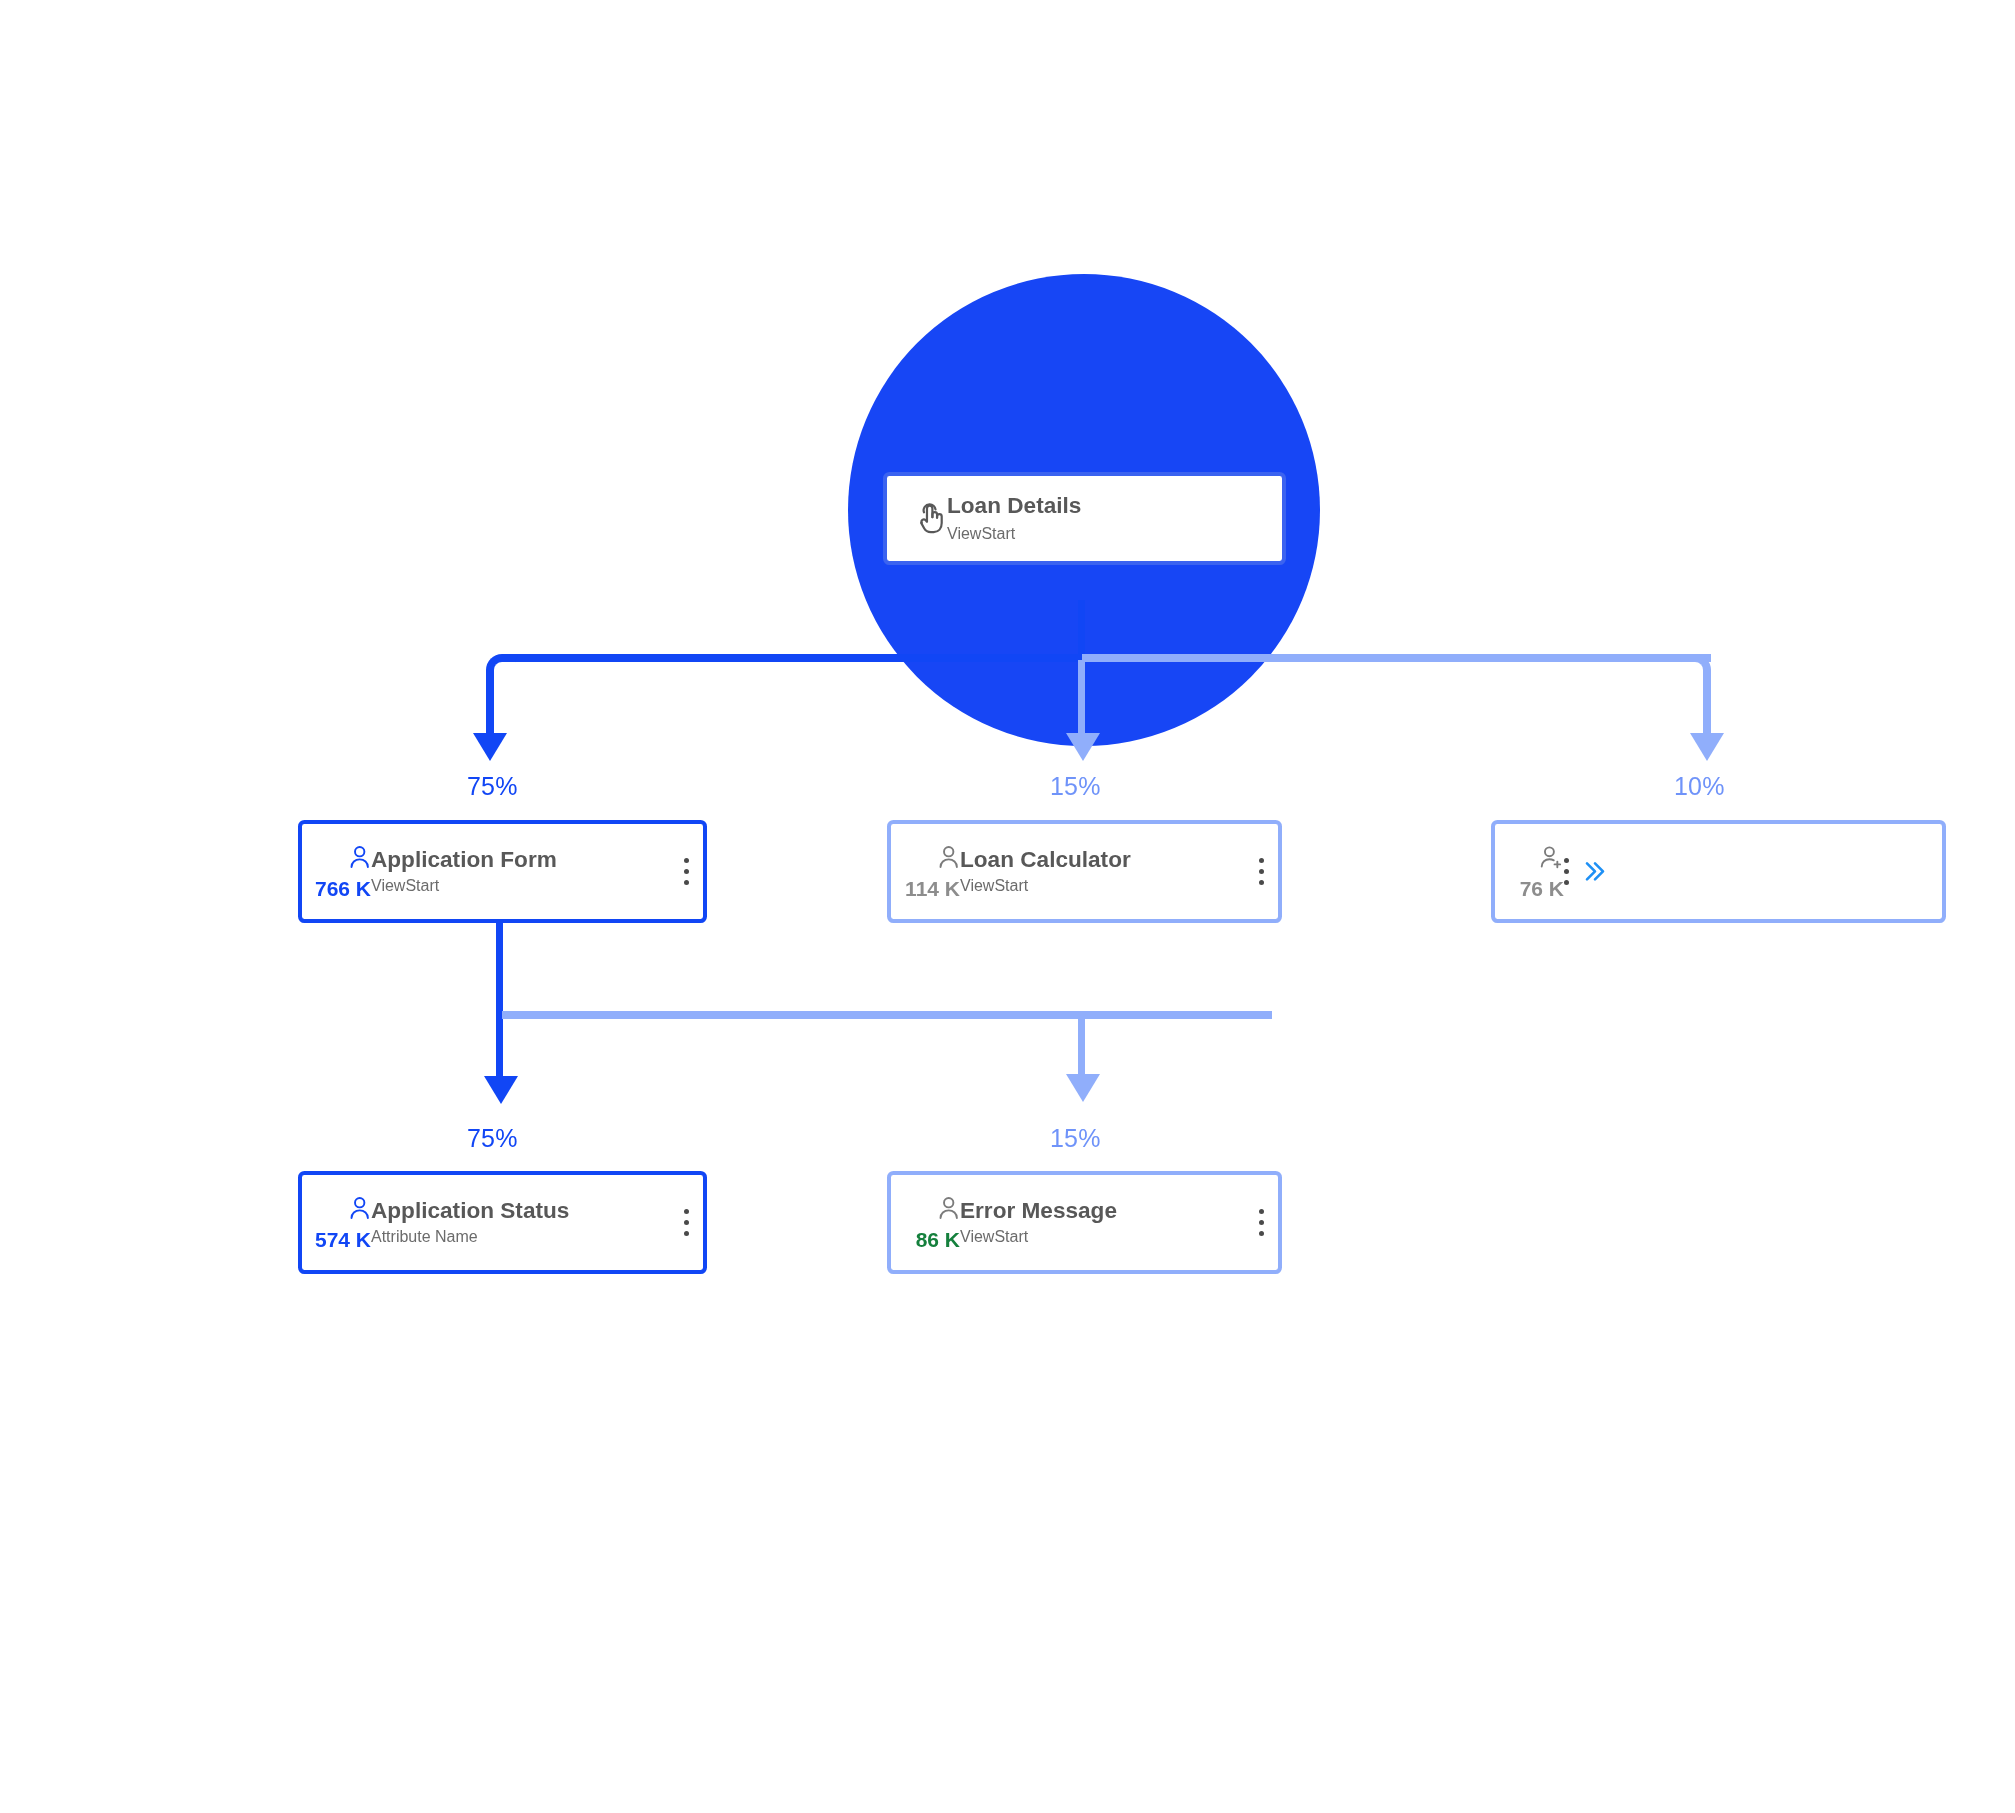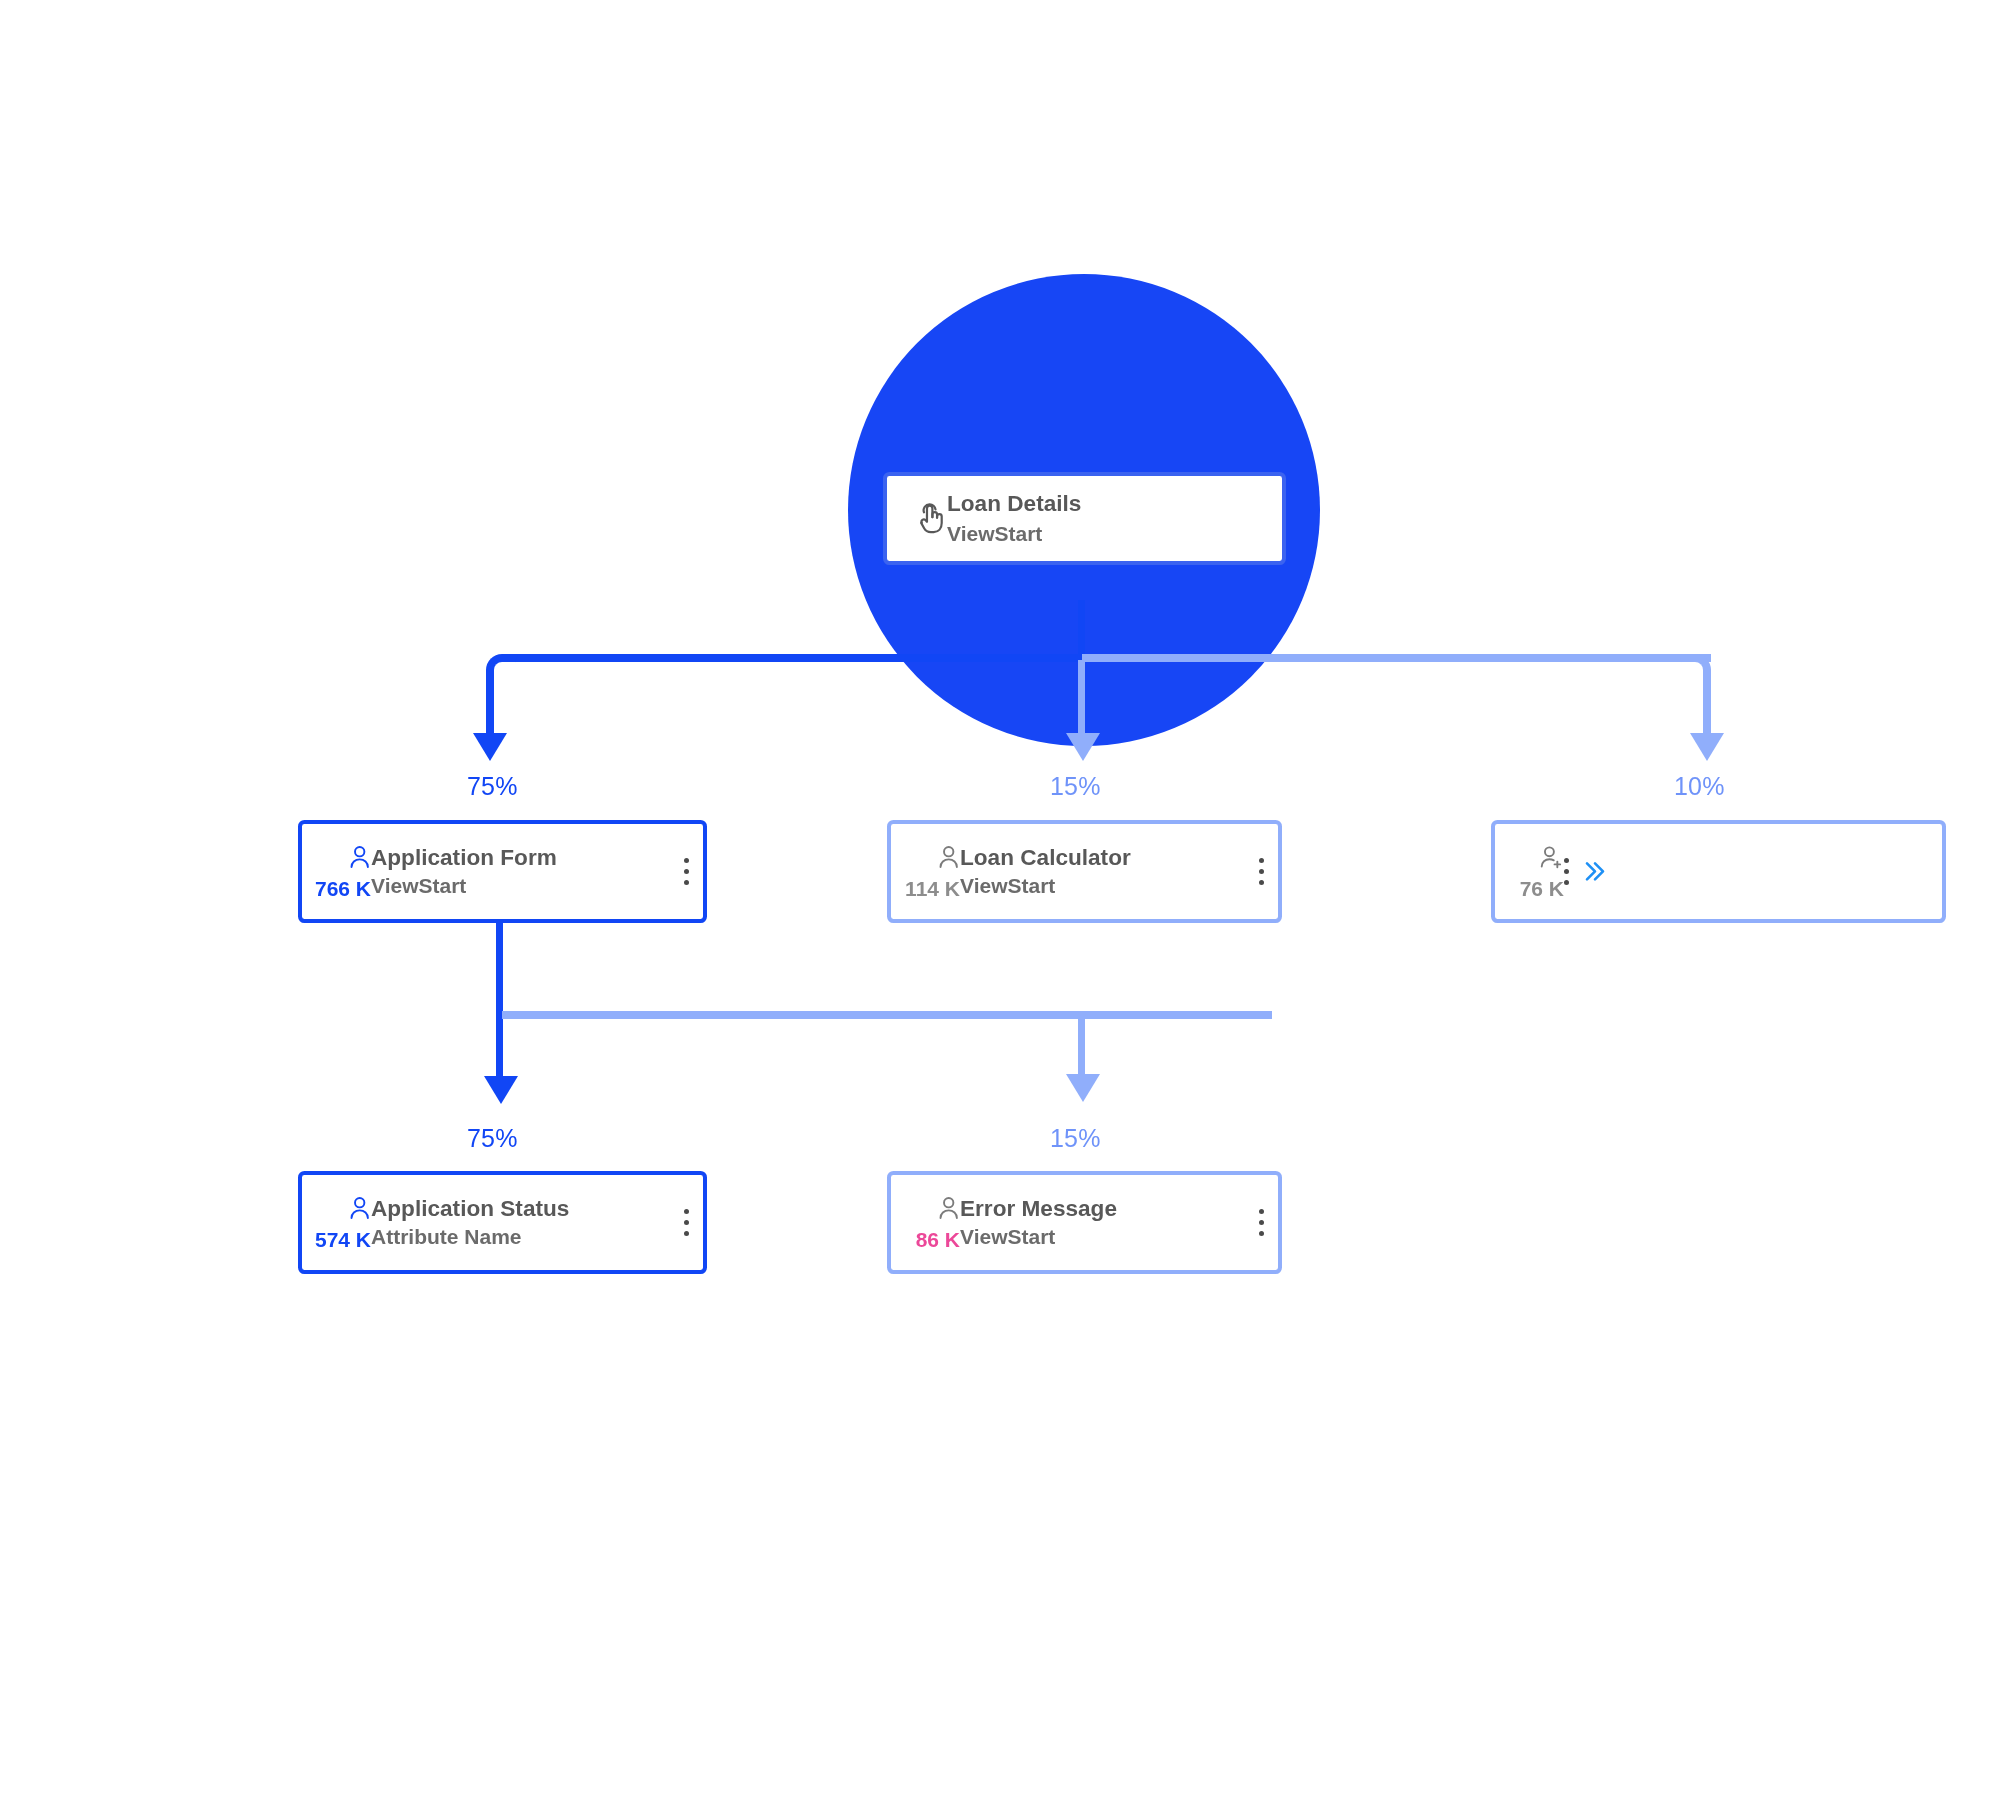--- a/index.html
+++ b/index.html
@@ -19,21 +19,21 @@
   .pct{position:absolute;font-size:25px;font-weight:400;letter-spacing:0.2px;white-space:nowrap;}
 
   
   .card{position:absolute;box-sizing:border-box;background:#ffffff;border-radius:6.4px;
         display:flex;align-items:center;}
   .card .leftcol{width:69px;flex:0 0 69px;display:flex;flex-direction:column;
         align-items:flex-end;justify-content:center;gap:8px;}
   .card .midcol{flex:1 1 auto;display:flex;flex-direction:column;justify-content:space-between;gap:5.6px;padding-right:0;}
   .card .rightcol{flex:0 0 auto;display:flex;align-items:center;gap:10.5px;padding-right:13.7px;}
   .nodetitle{font-size:22.6px;font-weight:700;color:#585858;white-space:nowrap;line-height:1;}
-  .nodesub{font-size:21px;font-weight:700;color:#6b6b6b;white-space:nowrap;line-height:1;}
+  .nodesub{font-size:16px;font-weight:400;color:#6b6b6b;white-space:nowrap;line-height:1;}
   .nodesub.link{color:#1e90f5;}
   .nodecount{font-size:21px;font-weight:700;white-space:nowrap;line-height:1;}
   .kebab{display:flex;flex-direction:column;gap:5.6px;align-items:center;cursor:pointer;}
   .kebab i{display:block;width:5.2px;height:5.2px;border-radius:50%;background:#4a4a4a;}
   .chev{display:flex;}
 
   
   .pill{position:absolute;background:#ffffff;border-radius:403px;display:flex;align-items:center;
         gap:10.5px;padding:0 19.3px;box-shadow:0 1.6px 8.9px rgba(0,0,0,.13);}
   .pill .pilltext{font-size:22.6px;font-weight:700;color:#4f4f4f;white-space:nowrap;letter-spacing:0.2px;}
@@ -196,21 +196,21 @@
   </div>
 
   <div class="card" style="left:887px;top:1171px;width:395px;height:103px;border:4px solid #90aefb;">
     <div class="leftcol">
       <span>
         <svg width="23.4" height="26" viewBox="0 0 22 24" fill="none" stroke="#7b7b7b" stroke-width="1.8" stroke-linecap="round">
             <circle cx="11" cy="7" r="4.4"></circle>
             <path d="M3.3 21.5c0-4.3 3.4-7.3 7.7-7.3s7.7 3 7.7 7.3"></path>
           </svg>
       </span>
-      <span class="nodecount" style="color:#ec4899;">86 K</span>
+      <span class="nodecount" style="color:#15803d;">86 K</span>
     </div>
     <div class="midcol">
       <div class="nodetitle">Error Message</div>
       <div class="nodesub">ViewStart</div>
     </div>
     <div class="rightcol">
       <span class="kebab">
           <i></i>
           <i></i>
           <i></i>

